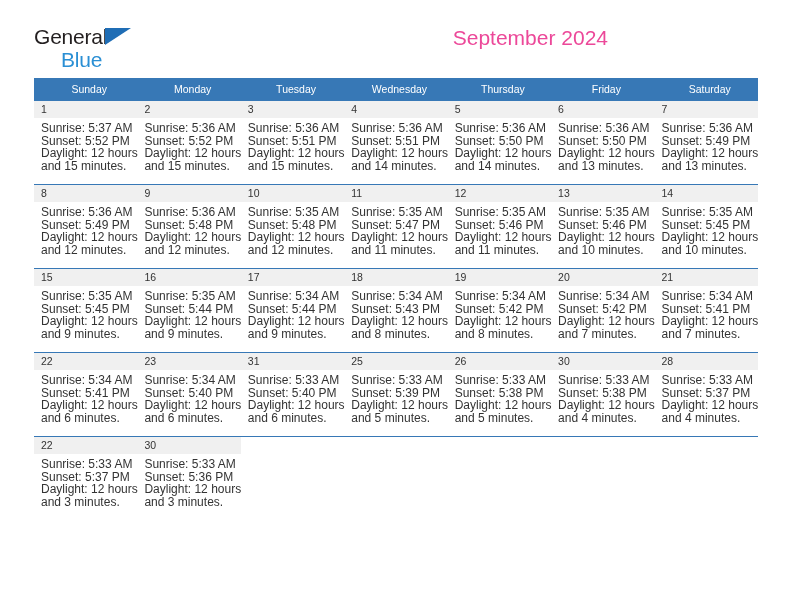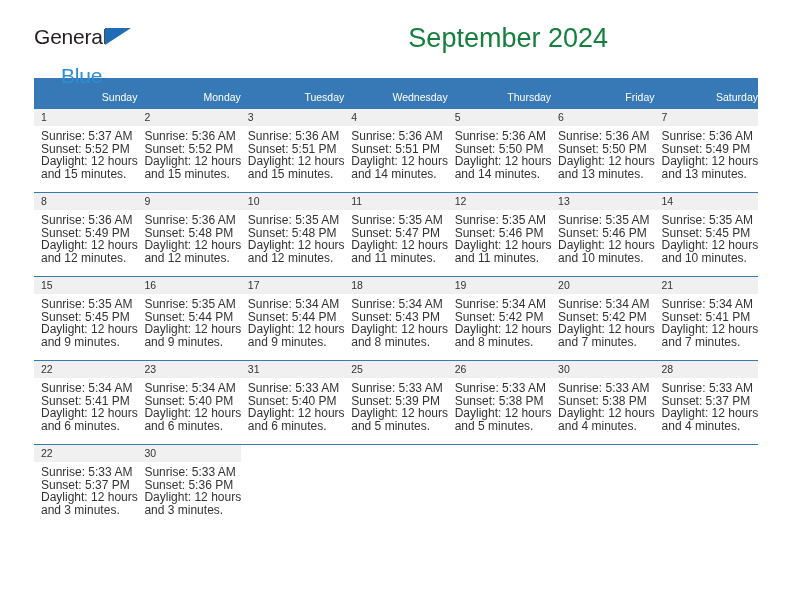--- a/index.html
+++ b/index.html
@@ -52,29 +52,29 @@
     height: 0;
     border-left: 26px solid #1f6db5;
     border-bottom: 17px solid transparent;
   }
   .brand-bottom {
     font-size: 21px;
     line-height: 22px;
     color: #2a8fd4;
     letter-spacing: -0.2px;
     margin-left: 27px;
-    margin-top: 17px;
+    margin-top: 1px;
   }
   .title-wrap {
     text-align: right;
   }
   .cal-title {
-    font-size: 27px;
+    font-size: 21px;
     line-height: 32px;
-    color: #15803d;
+    color: #ec4899;
     font-weight: normal;
     margin: 0;
     padding-right: 2px;
   }
   .cal-subtitle {
     font-size: 13px;
     line-height: 20px;
     color: #333333;
     margin: 6px 0 0 0;
     padding-right: 2px;
@@ -86,22 +86,22 @@
     width: 724px;
     border-collapse: collapse;
     table-layout: fixed;
     margin-top: 6px;
   }
   .calendar th {
     background: #3778b6;
     color: #ffffff;
     font-size: 10.5px;
     font-weight: normal;
-    text-align: right;
-    padding: 13px 0 5px 7px;
+    text-align: center;
+    padding: 5px 0 5px 7px;
     height: 11px;
     border: none;
   }
   .calendar td {
     vertical-align: top;
     padding: 0;
     border: none;
     width: 103.43px;
   }
   .daycell {

